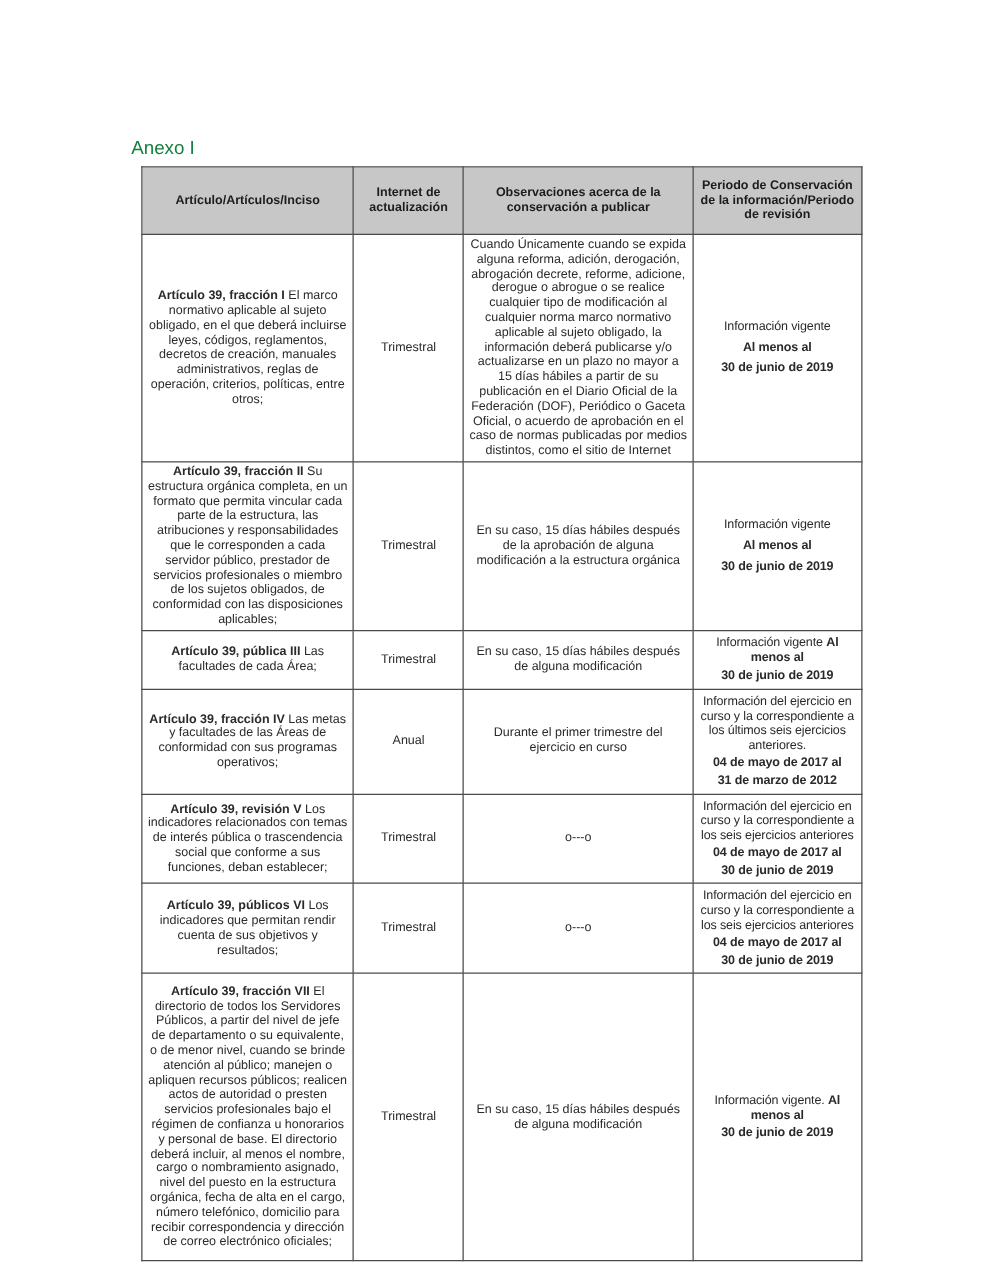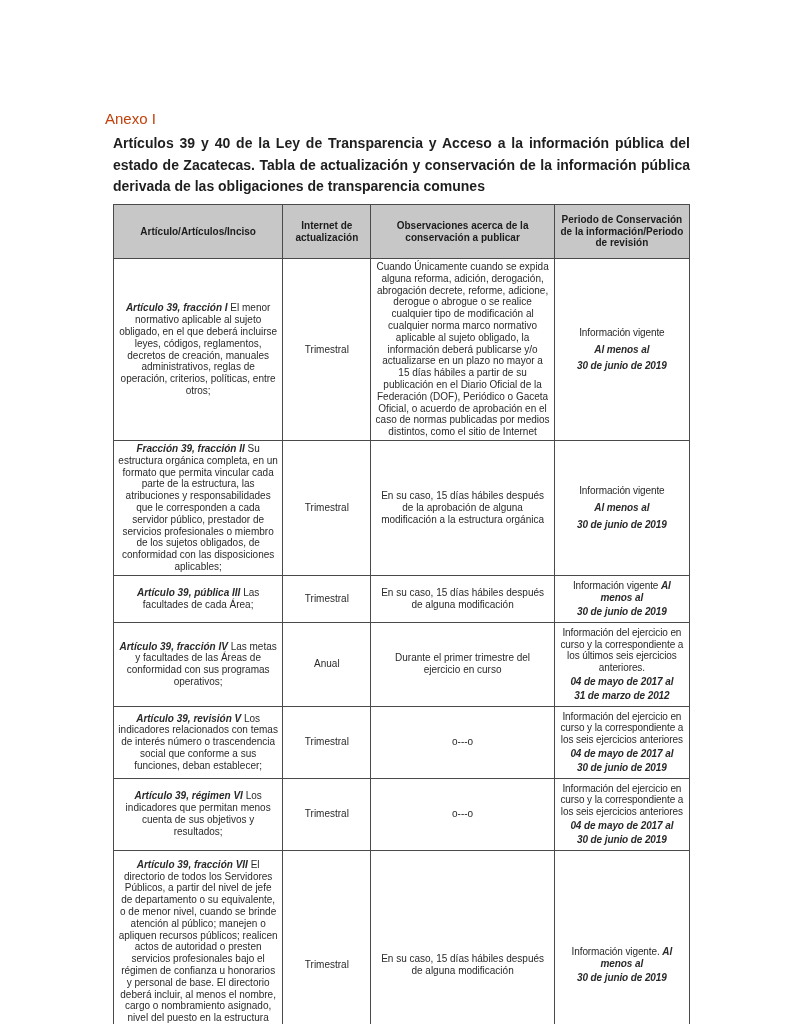--- a/index.html
+++ b/index.html
@@ -3,21 +3,21 @@
 <meta charset="utf-8">
 <style>
   html,body{margin:0;padding:0;background:#ffffff;}
   body{
     width:791px;height:1024px;overflow:hidden;
     font-family:"Liberation Sans", sans-serif;
     color:#222;
   }
   .page{padding:110px 0 0 104px;}
   .heading{
-    font-size:15px;color:#c2410c;margin:0 0 6px 1px;
+    font-size:15px;color:#15803d;margin:0 0 6px 1px;
   }
   .subtitle{
     width:577px;margin:0 0 6px 9px;
     font-size:14px;font-weight:bold;text-align:justify;line-height:1.55;
     color:#1e1e1e;
   }
   table.law{
     margin-left:9px;border-collapse:collapse;table-layout:fixed;
     width:577px;font-size:10px;line-height:1.18;color:#2a2a2a;
   }
@@ -25,67 +25,66 @@
     border:1px solid #4a4a4a;vertical-align:middle;
     padding:2px 4px;text-align:center;word-wrap:break-word;
   }
   table.law th{
     background:#c7c7c7;font-weight:bold;height:49px;font-size:10px;
     color:#1c1c1c;
   }
   td.c-articulo{padding:2px 5px;}
   td.c-observ{padding:2px 4px;}
   td.c-conserv{padding:2px 2px;letter-spacing:-0.1px;}
-  .b{font-weight:bold;font-style:italic;}
+  .b{font-weight:bold;}
   .cons-line{margin:2px 0;}
   tbody tr:nth-child(1) .cons-line, tbody tr:nth-child(2) .cons-line{margin:5px 0;}
   
   tbody tr:nth-child(1) td{height:155px;}
   tbody tr:nth-child(2) td{height:97px;}
   tbody tr:nth-child(3) td{height:42px;}
   tbody tr:nth-child(4) td{height:47px;}
   tbody tr:nth-child(5) td{height:55px;}
   tbody tr:nth-child(6) td{height:55px;}
   tbody tr:nth-child(7) td{height:225px;}
 </style>
 </head>
 <body>
 
 <div class="page">
   <div class="heading">Anexo I</div>
-  <p class="subtitle">Artículos 39 y 40 de la Ley de Transparencia y Acceso a la información pública del estado de Zacatecas. Tabla de actualización y conservación de la información pública derivada de las obligaciones de transparencia comunes</p>
 
   <table class="law">
     <colgroup>
       <col style="width:169px">
       <col style="width:88px">
       <col style="width:183px">
       <col style="width:135px">
     </colgroup>
     <thead>
       <tr>
         <th>Artículo/Artículos/Inciso</th>
         <th>Internet de actualización</th>
         <th>Observaciones acerca de la conservación a publicar</th>
         <th>Periodo de Conservación de la información/Periodo de revisión</th>
       </tr>
     </thead>
     <tbody id="table-body">
         <tr>
-          <td class="c-articulo"><span class="b">Artículo 39, fracción I</span><span> El menor normativo aplicable al sujeto obligado, en el que deberá incluirse leyes, códigos, reglamentos, decretos de creación, manuales administrativos, reglas de operación, criterios, políticas, entre otros;</span></td>
+          <td class="c-articulo"><span class="b">Artículo 39, fracción I</span><span> El marco normativo aplicable al sujeto obligado, en el que deberá incluirse leyes, códigos, reglamentos, decretos de creación, manuales administrativos, reglas de operación, criterios, políticas, entre otros;</span></td>
           <td class="c-periodo">Trimestral</td>
           <td class="c-observ">Cuando Únicamente cuando se expida alguna reforma, adición, derogación, abrogación decrete, reforme, adicione, derogue o abrogue o se realice cualquier tipo de modificación al cualquier norma marco normativo aplicable al sujeto obligado, la información deberá publicarse y/o actualizarse en un plazo no mayor a 15 días hábiles a partir de su publicación en el Diario Oficial de la Federación (DOF), Periódico o Gaceta Oficial, o acuerdo de aprobación en el caso de normas publicadas por medios distintos, como el sitio de Internet</td>
           <td class="c-conserv">
             <div class="cons-line"><span>Información vigente</span></div>
             <div class="cons-line"><span class="b">Al menos al</span></div>
             <div class="cons-line"><span class="b">30 de junio de 2019</span></div>
           </td>
         </tr>
         <tr>
-          <td class="c-articulo"><span class="b">Fracción 39, fracción II</span><span> Su estructura orgánica completa, en un formato que permita vincular cada parte de la estructura, las atribuciones y responsabilidades que le corresponden a cada servidor público, prestador de servicios profesionales o miembro de los sujetos obligados, de conformidad con las disposiciones aplicables;</span></td>
+          <td class="c-articulo"><span class="b">Artículo 39, fracción II</span><span> Su estructura orgánica completa, en un formato que permita vincular cada parte de la estructura, las atribuciones y responsabilidades que le corresponden a cada servidor público, prestador de servicios profesionales o miembro de los sujetos obligados, de conformidad con las disposiciones aplicables;</span></td>
           <td class="c-periodo">Trimestral</td>
           <td class="c-observ">En su caso, 15 días hábiles después de la aprobación de alguna modificación a la estructura orgánica</td>
           <td class="c-conserv">
             <div class="cons-line"><span>Información vigente</span></div>
             <div class="cons-line"><span class="b">Al menos al</span></div>
             <div class="cons-line"><span class="b">30 de junio de 2019</span></div>
           </td>
         </tr>
         <tr>
           <td class="c-articulo"><span class="b">Artículo 39, pública III</span><span> Las facultades de cada Área;</span></td>
@@ -100,31 +99,31 @@
           <td class="c-articulo"><span class="b">Artículo 39, fracción IV</span><span> Las metas y facultades de las Áreas de conformidad con sus programas operativos;</span></td>
           <td class="c-periodo">Anual</td>
           <td class="c-observ">Durante el primer trimestre del ejercicio en curso</td>
           <td class="c-conserv">
             <div class="cons-line"><span>Información del ejercicio en curso y la correspondiente a los últimos seis ejercicios anteriores.</span></div>
             <div class="cons-line"><span class="b">04 de mayo de 2017 al</span></div>
             <div class="cons-line"><span class="b">31 de marzo de 2012</span></div>
           </td>
         </tr>
         <tr>
-          <td class="c-articulo"><span class="b">Artículo 39, revisión V</span><span> Los indicadores relacionados con temas de interés número o trascendencia social que conforme a sus funciones, deban establecer;</span></td>
+          <td class="c-articulo"><span class="b">Artículo 39, revisión V</span><span> Los indicadores relacionados con temas de interés pública o trascendencia social que conforme a sus funciones, deban establecer;</span></td>
           <td class="c-periodo">Trimestral</td>
           <td class="c-observ">o---o</td>
           <td class="c-conserv">
             <div class="cons-line"><span>Información del ejercicio en curso y la correspondiente a los seis ejercicios anteriores</span></div>
             <div class="cons-line"><span class="b">04 de mayo de 2017 al</span></div>
             <div class="cons-line"><span class="b">30 de junio de 2019</span></div>
           </td>
         </tr>
         <tr>
-          <td class="c-articulo"><span class="b">Artículo 39, régimen VI</span><span> Los indicadores que permitan menos cuenta de sus objetivos y resultados;</span></td>
+          <td class="c-articulo"><span class="b">Artículo 39, públicos VI</span><span> Los indicadores que permitan rendir cuenta de sus objetivos y resultados;</span></td>
           <td class="c-periodo">Trimestral</td>
           <td class="c-observ">o---o</td>
           <td class="c-conserv">
             <div class="cons-line"><span>Información del ejercicio en curso y la correspondiente a los seis ejercicios anteriores</span></div>
             <div class="cons-line"><span class="b">04 de mayo de 2017 al</span></div>
             <div class="cons-line"><span class="b">30 de junio de 2019</span></div>
           </td>
         </tr>
         <tr>
           <td class="c-articulo"><span class="b">Artículo 39, fracción VII</span><span> El directorio de todos los Servidores Públicos, a partir del nivel de jefe de departamento o su equivalente, o de menor nivel, cuando se brinde atención al público; manejen o apliquen recursos públicos; realicen actos de autoridad o presten servicios profesionales bajo el régimen de confianza u honorarios y personal de base.  El directorio deberá incluir, al menos el nombre, cargo o nombramiento asignado, nivel del puesto en la estructura orgánica, fecha de alta en el cargo, número telefónico, domicilio para recibir correspondencia y dirección de correo electrónico oficiales;</span></td>

